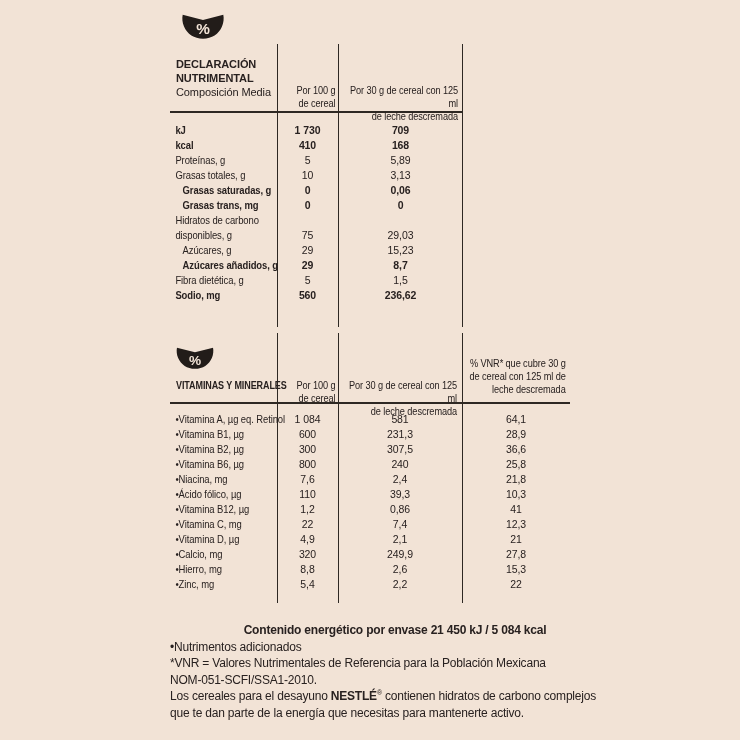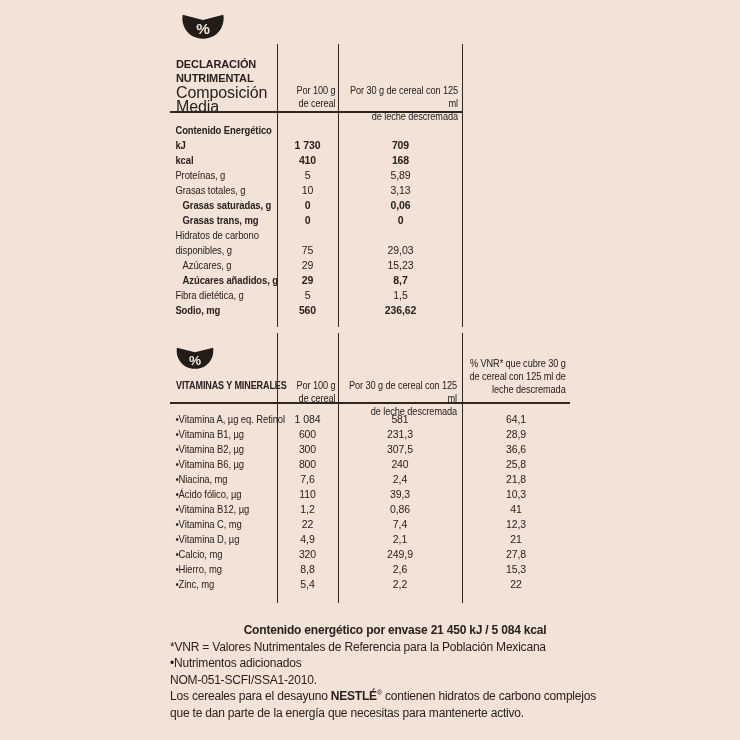--- a/index.html
+++ b/index.html
@@ -23,21 +23,21 @@
   .thead{display:grid;}
   .t1 .thead{grid-template-columns:107px 61px 125px;}
   .t2 .thead{grid-template-columns:107px 61px 124px 108px;}
   .hcell{align-self:start;text-align:right;font-size:10px;line-height:13px;white-space:pre-line;}
   .cond{transform:scaleX(.92);transform-origin:50% 50%;}
   .t1 .hcell{padding-top:27px;}
   .t2 .c23{padding-top:33px;}
   .t2 .c4{padding-top:11px;}
   .titlecell{text-align:left;padding:14px 0 0 6px;}
   .ttitle{font-weight:bold;font-size:11px;line-height:13.5px;white-space:pre-line;}
-  .tsub{font-size:16px;line-height:13.5px;margin-top:1px;}
+  .tsub{font-size:11px;line-height:13.5px;margin-top:1px;}
   .t2title{font-weight:bold;font-size:10px;line-height:12px;white-space:nowrap;
            transform:scaleX(.9);transform-origin:0 50%;margin-top:6px;}
   .tbody{position:absolute;left:0;right:0;top:79px;}
   .row{display:grid;height:15px;line-height:15px;font-size:10.5px;}
   .t1 .row{grid-template-columns:107px 61px 125px;}
   .t2 .row{grid-template-columns:107px 61px 124px 108px;}
   .lbl{padding-left:6px;white-space:nowrap;transform:scaleX(.9);transform-origin:0 50%;}
   .indent .lbl{padding-left:14px;}
   .val{text-align:center;}
   .bold{font-weight:bold;}
@@ -74,25 +74,20 @@
 de cereal</div>
       </div>
       <div class="hcell">
         <div class="cond">Por 30 g de cereal con 125 ml
 de leche descremada</div>
       </div>
     </div>
 
     <div class="tbody">
       <div class="row bold">
-          <span class="lbl">Contenido Energético</span>
-          <span class="val"></span>
-          <span class="val"></span>
-        </div>
-      <div class="row bold">
           <span class="lbl">kJ</span>
           <span class="val">1 730</span>
           <span class="val">709</span>
         </div>
       <div class="row bold">
           <span class="lbl">kcal</span>
           <span class="val">410</span>
           <span class="val">168</span>
         </div>
       <div class="row">
@@ -248,20 +243,20 @@
           <span class="lbl">•Zinc, mg</span>
           <span class="val">5,4</span>
           <span class="val">2,2</span>
           <span class="val">22</span>
         </div>
     </div>
   </div>
 
   <div class="footer">
     <div class="fline fbold">Contenido energético por envase 21 450 kJ / 5 084 kcal</div>
+    <div class="fline">•Nutrimentos adicionados</div>
     <div class="fline">*VNR = Valores Nutrimentales de Referencia para la Población Mexicana</div>
-    <div class="fline">•Nutrimentos adicionados</div>
     <div class="fline">NOM-051-SCFI/SSA1-2010.</div>
     <div class="fline"><span>Los cereales para el desayuno </span><span class="fbold">NESTLÉ</span><sup class="reg">®</sup><span> contienen hidratos de carbono complejos</span></div>
     <div class="fline">que te dan parte de la energía que necesitas para mantenerte activo.</div>
   </div>
 
 </div>
 
 </body></html>

